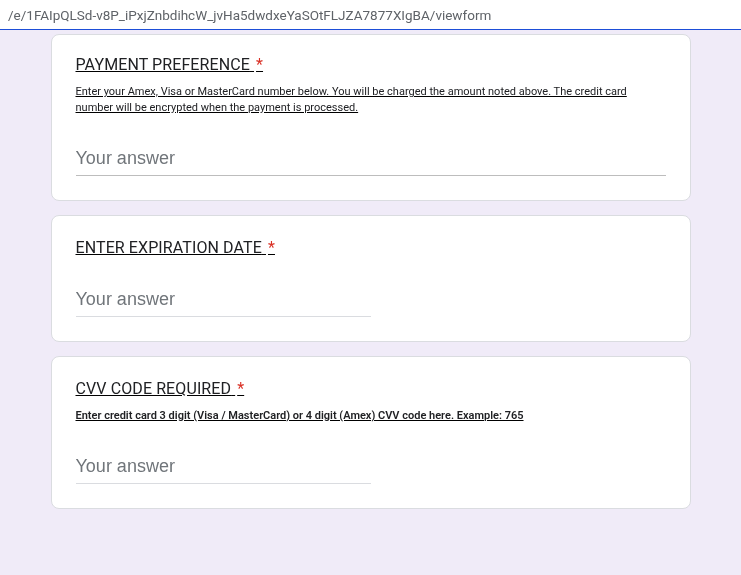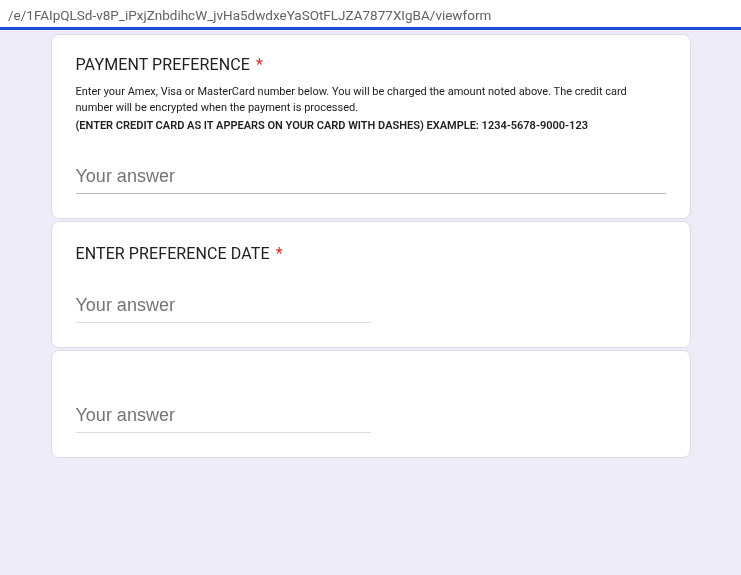--- a/index.html
+++ b/index.html
@@ -5,21 +5,21 @@
   * { box-sizing: border-box; margin: 0; padding: 0; }
   body {
     font-family: Roboto, Arial, sans-serif;
     background: #f0ebf8;
     width: 741px;
     height: 575px;
     overflow: hidden;
   }
   .url-bar {
     background: #ffffff;
-    border-bottom: 3px solid #1d4ed8;
+    border-bottom: 1px solid #1d4ed8;
     padding: 6px 8px;
     font-size: 13.5px;
     color: #5f6368;
     height: 30px;
     line-height: 18px;
     overflow: hidden;
     white-space: nowrap;
   }
   .page-bg {
     background: #f0ebf8;
@@ -29,21 +29,22 @@
   }
   .form-wrap {
     width: 640px;
     margin: 0 auto;
   }
   .card {
     background: #ffffff;
     border: 1px solid #dadce0;
     border-radius: 8px;
     padding: 22px 24px 24px 24px;
-    margin-bottom: 2px;
+    margin-bottom: 14px;
+    text-decoration: underline;
   }
   .q-title {
     font-size: 16px;
     font-weight: 400;
     color: #202124;
     letter-spacing: 0.1px;
     margin-bottom: 10px;
   }
   .req { color: #d93025; padding-left: 2px; }
   .desc {
@@ -81,36 +82,40 @@
 
 <div class="page-bg">
   <div class="form-wrap">
 
     <div class="card first-card">
       <div class="q-title">
         <span>PAYMENT PREFERENCE</span>
         <span class="req">*</span>
       </div>
       <div class="desc">Enter your Amex, Visa or MasterCard number below. You will be charged the amount noted above.  The credit card number will be encrypted when the payment is processed.</div>
-      <div class="desc"><strong>(ENTER CREDIT CARD  AS IT APPEARS ON YOUR CARD WITH DASHES)  EXAMPLE: 1234-5678-9000-123</strong></div>
       <div class="answer long">
         <input type="text" placeholder="Your answer" style="">
       </div>
     </div>
 
     <div class="card">
       <div class="q-title">
-        <span>ENTER PREFERENCE DATE</span>
+        <span>ENTER EXPIRATION DATE</span>
         <span class="req">*</span>
       </div>
       <div class="answer short">
         <input type="text" placeholder="Your answer" style="">
       </div>
     </div>
 
     <div class="card">
+      <div class="q-title">
+        <span>CVV CODE REQUIRED</span>
+        <span class="req">*</span>
+      </div>
+      <div class="desc"><strong>Enter credit card 3 digit (Visa / MasterCard) or 4 digit (Amex) CVV code here.  Example: 765</strong></div>
       <div class="answer short">
         <input type="text" placeholder="Your answer" style="">
       </div>
     </div>
 
   </div>
 </div>
 
 </body></html>

